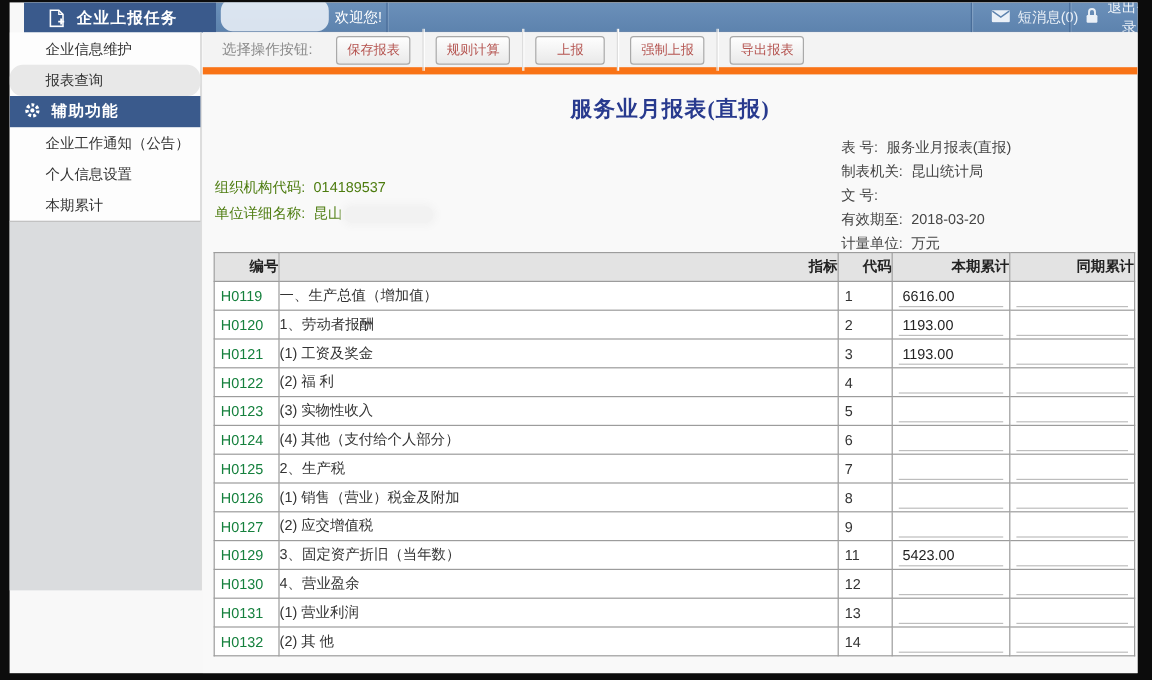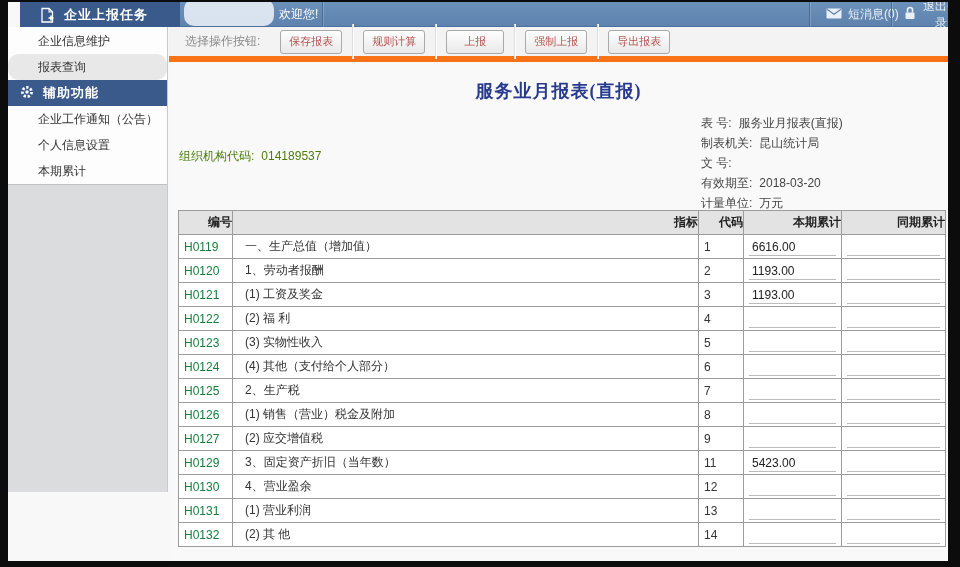--- a/index.html
+++ b/index.html
@@ -38,21 +38,21 @@
   .unit-blur { display: inline-block; width: 74px; height: 14px; background: #f2f2f2; border-radius: 8px; box-shadow: 0 0 5px 3px #f3f3f3; vertical-align: middle; margin-left: 2px; }
   .meta-right { position: absolute; left: 532px; top: 86px; font-size: 12px; color: #454545; line-height: 20px; }
   .meta-right .lab { margin-right: 7px; }
 
   
   .report-table { position: absolute; left: 9px; top: 183px; width: 767px; border-collapse: collapse; table-layout: fixed; background: #fff; font-size: 12px; border: 1px solid #666; }
   .report-table th, .report-table td { border: 1px solid #9c9c9c; height: 24px; padding: 0; overflow: hidden; white-space: nowrap; }
   .report-table th { background: #e3e3e3; text-align: right; padding-left: 6px; color: #222; font-size: 12px; }
   td.id-cell { color: #15803d; padding-left: 5px; cursor: pointer; }
   td.code-cell { padding-left: 5px; color: #333; }
-  td.ind-cell { color: #333; padding-left: 12px; }
+  td.ind-cell { color: #333; }
   .ind0 { padding-left: 6px; }
   .ind1 { padding-left: 14px; }
   .ind2 { padding-left: 26px; margin-top: 29px; }
   td.val-cell input { display: block; width: calc(100% - 10px); margin: 3px 5px 0; border: none; border-bottom: 1px solid #bdbdbd; background: transparent; font-size: 12px; font-family: inherit; color: #222; padding: 0 0 1px 3px; height: 16px; outline: none; }
 </style>
 </head>
 <body>
 
 <div class="frame">
 
@@ -125,20 +125,23 @@
           <button class="tb-btn">导出报表</button>
         </span>
     </div>
 
     <div class="report-title">服务业月报表(直报)</div>
 
     <div class="meta-left">
       <div>
         <span class="lab">组织机构代码:</span><span>014189537</span>
       </div>
+      <div>
+        <span class="lab">单位详细名称:</span><span>昆山</span><span class="unit-blur"></span>
+      </div>
     </div>
 
     <div class="meta-right">
         <div><span class="lab">表 号:</span><span>服务业月报表(直报)</span></div>
         <div><span class="lab">制表机关:</span><span>昆山统计局</span></div>
         <div><span class="lab">文 号:</span><span></span></div>
         <div><span class="lab">有效期至:</span><span>2018-03-20</span></div>
         <div><span class="lab">计量单位:</span><span>万元</span></div>
       </div>
 

